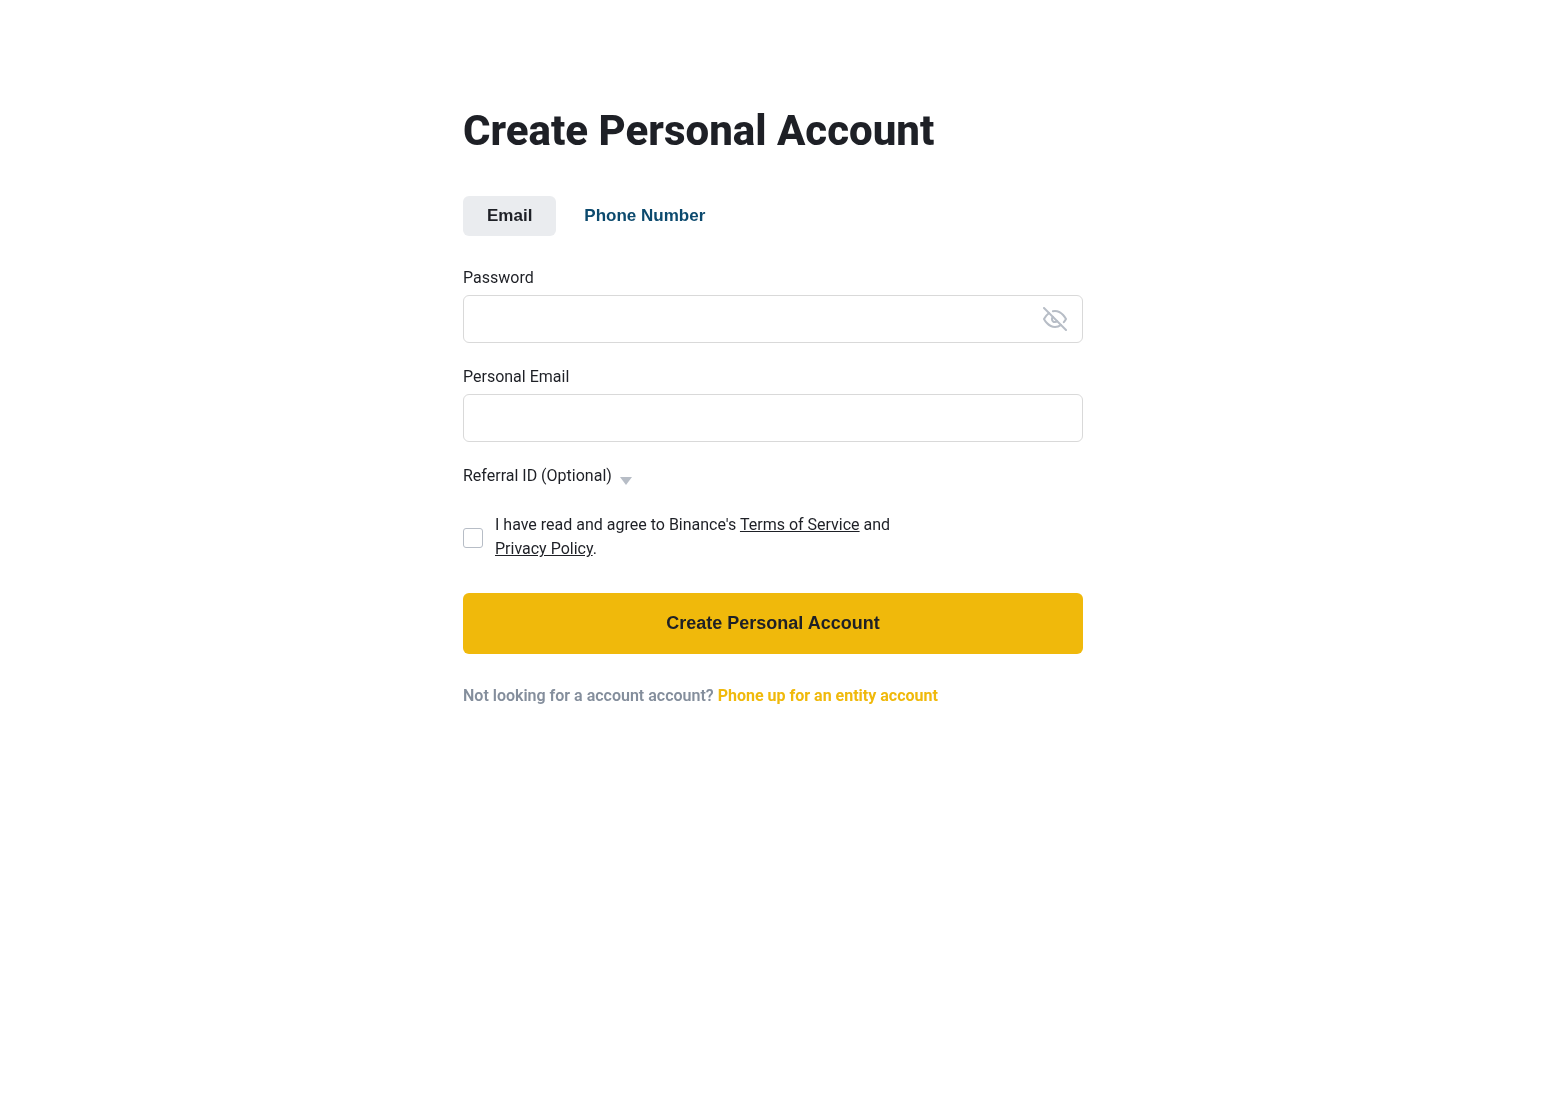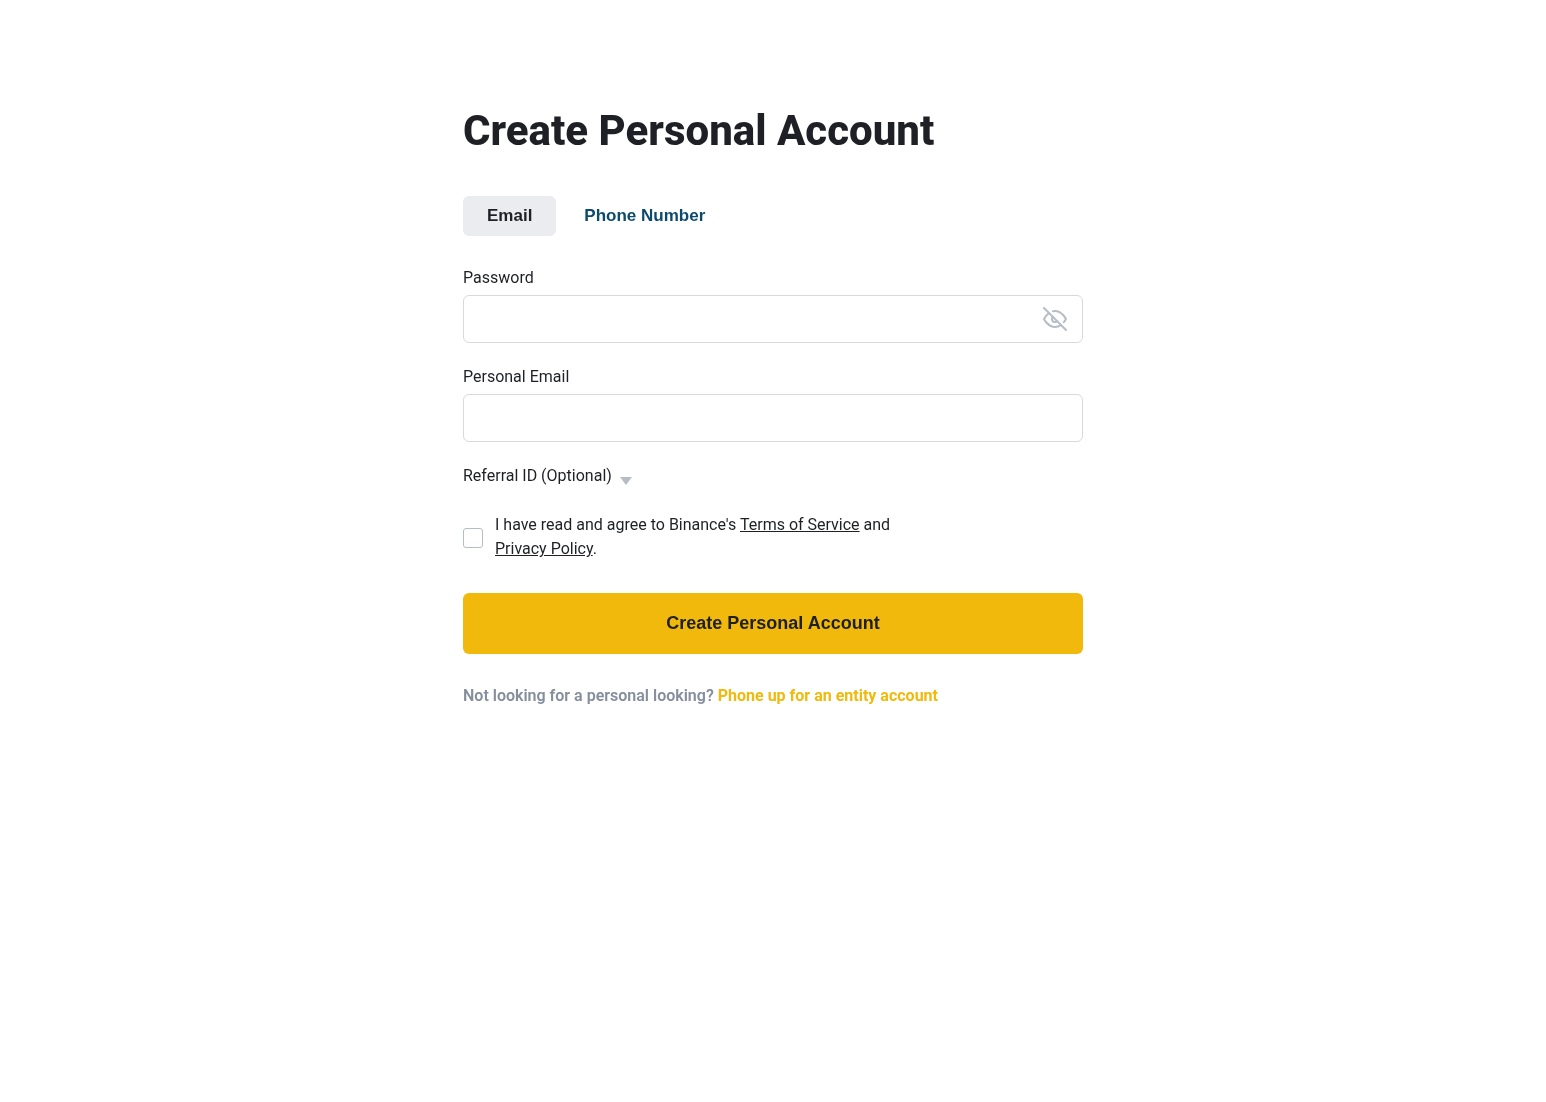--- a/index.html
+++ b/index.html
@@ -230,16 +230,16 @@
   <div class="checkbox-row">
     <input type="checkbox" class="checkbox-input" style="">
     <span class="checkbox-text">
       <span>I have read and agree to Binance's </span><a>Terms of Service</a><span> and </span><br><a>Privacy Policy</a><span>.</span>
     </span>
   </div>
 
   <button class="submit-button">Create Personal Account</button>
 
   <div class="bottom-text">
-    <span>Not looking for a personal looking? </span><a href="#">Phone up for an entity account</a>
+    <span>Not looking for a account account? </span><a href="#">Phone up for an entity account</a>
   </div>
 
 </div>
 
 </body></html>

